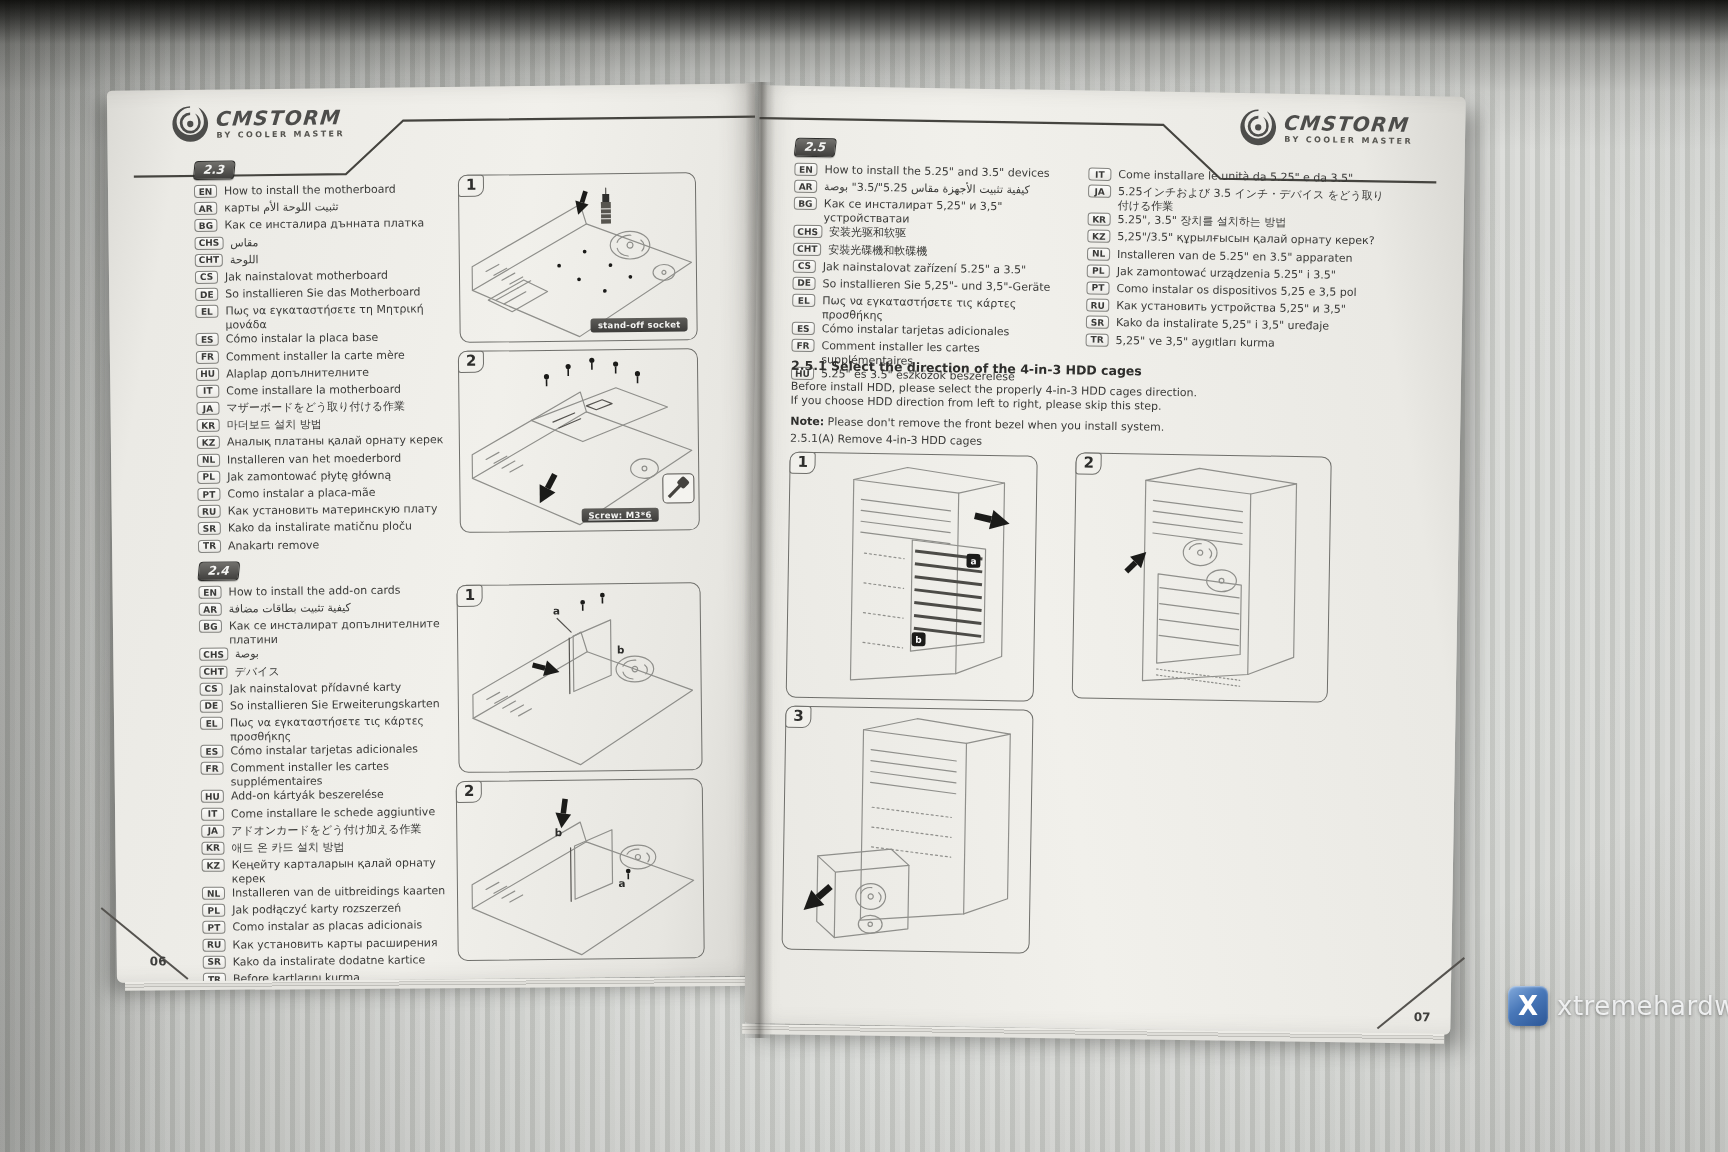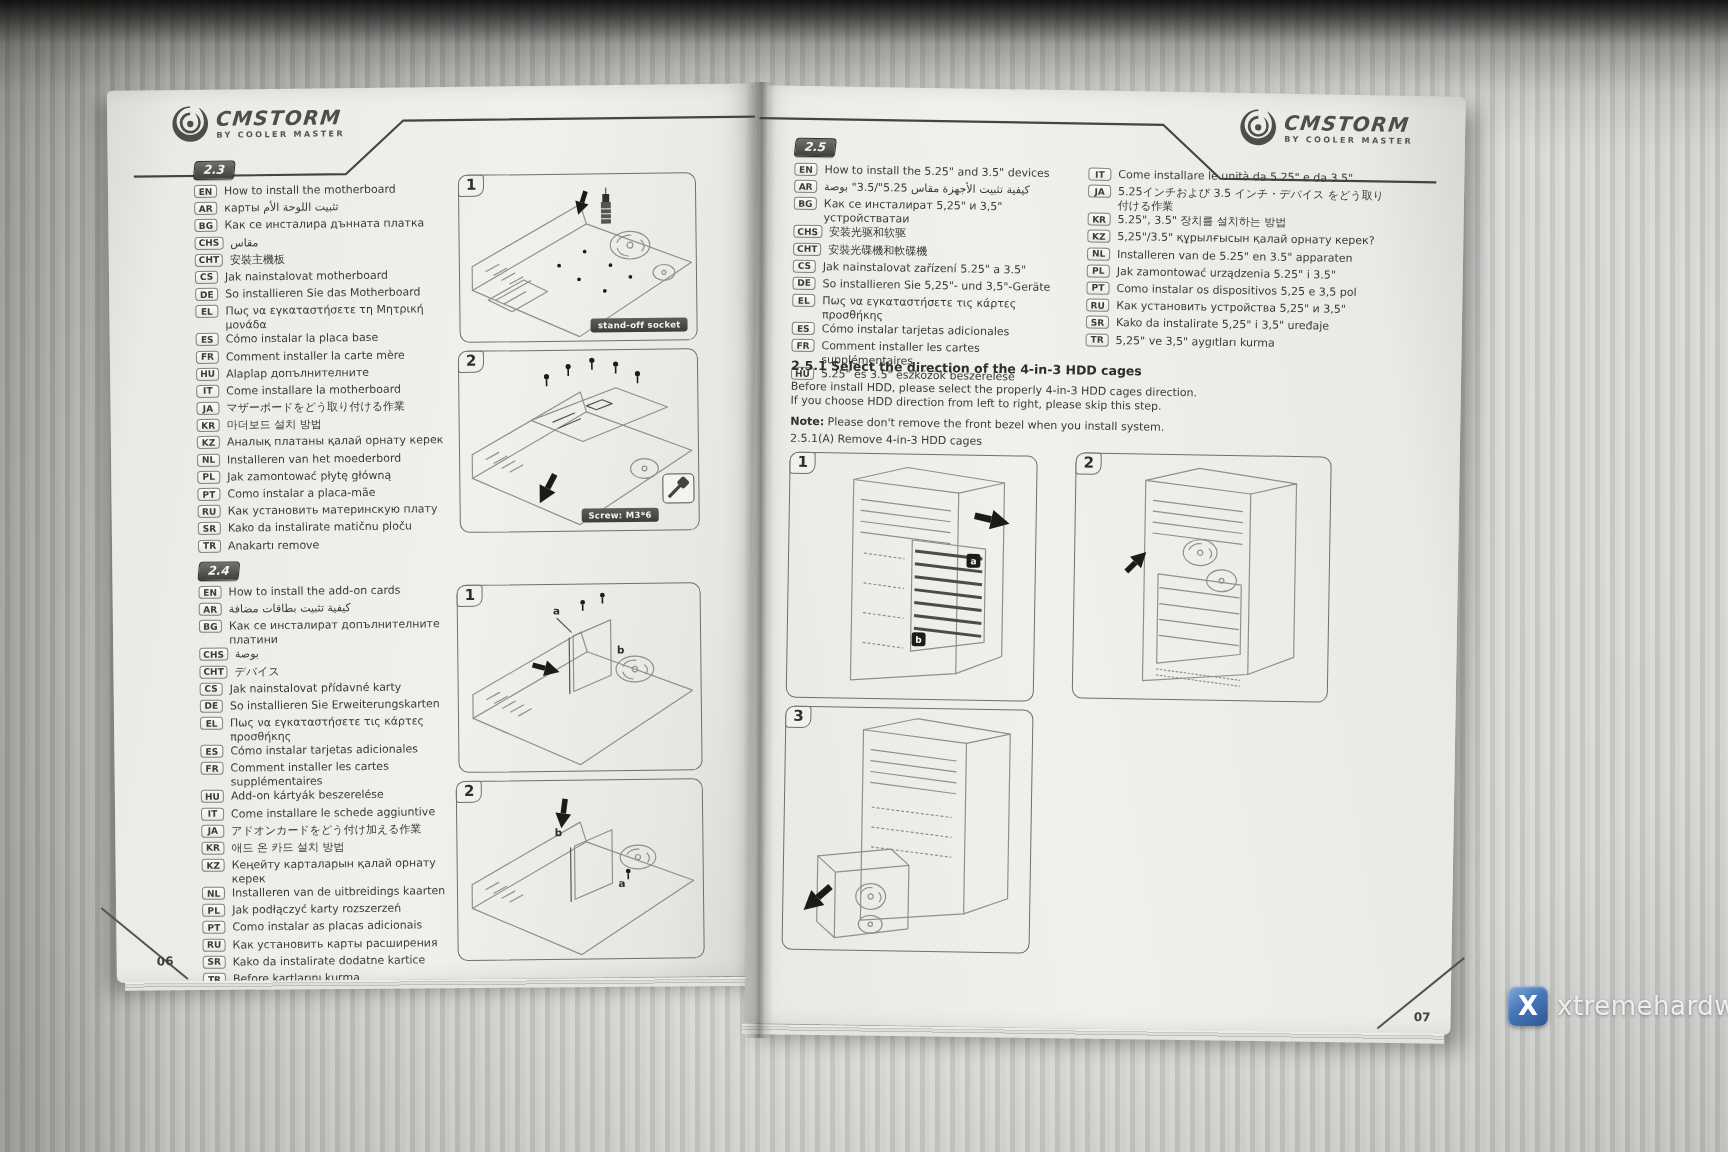--- a/index.html
+++ b/index.html
@@ -117,21 +117,21 @@
           <span class="lang-text">Как се инсталира дънната платка</span>
         </div>
 
         <div class="lang-row">
           <span class="lang-tag">CHS</span>
           <span class="lang-text">مقاس</span>
         </div>
 
         <div class="lang-row">
           <span class="lang-tag">CHT</span>
-          <span class="lang-text">安裝主機板</span>
+          <span class="lang-text">اللوحة</span>
         </div>
 
         <div class="lang-row">
           <span class="lang-tag">CS</span>
           <span class="lang-text">Jak nainstalovat motherboard</span>
         </div>
 
         <div class="lang-row">
           <span class="lang-tag">DE</span>
           <span class="lang-text">So installieren Sie das Motherboard</span>
@@ -398,21 +398,21 @@
             <polygon points="-9,-8 9,-8 0,9" class="dk"></polygon>
         </g>
       </svg>
       <span class="fig-num">2</span>
       <div class="tool-box">
         <svg viewBox="0 0 28 26">
             <line x1="5" y1="21" x2="16" y2="10" stroke="#45433f" stroke-width="3"></line>
           <rect x="14" y="3" width="9" height="9" rx="2" transform="rotate(45 18.5 7.5)" fill="#45433f"></rect>
           </svg>
       </div>
-      <span class="fig-label" style="right:40px;">Screw: M3*6</span>
+      <span class="fig-label" style="right:40px;text-decoration:underline;">Screw: M3*6</span>
     </div>
 
     <div class="fig" style="left:344px;top:498px;width:244px;height:188px;">
       <svg viewBox="0 0 244 188">
         <g class="sk">
           <path d="M14 134 L130 68 L236 108 L122 182 Z"></path>
           <path d="M14 134 L14 110 L124 48 L130 68"></path>
           <path d="M28 115 l13 -7 M36 119 l13 -7 M44 124 l13 -7 M52 128 l13 -7 M60 132 l13 -7"></path>
           <g transform="translate(178,86)">
               <ellipse rx="19" ry="13"></ellipse>
@@ -463,21 +463,21 @@
             <circle r="2.4" class="dk"></circle>
             <rect x="-0.8" y="2.4" width="1.6" height="6" class="dk"></rect>
           </g>
         <text x="98" y="56" class="ltr">b</text>
         <text x="162" y="108" class="ltr">a</text>
       </svg>
       <span class="fig-num">2</span>
     </div>
 
     <div class="corner-line" style="left:-28px;bottom:38px;width:112px;transform:rotate(40deg);"></div>
-    <span class="page-num" style="left:40px;bottom:14px;">06</span>
+    <span class="page-num" style="left:33px;bottom:14px;">06</span>
   </div>
 
   <div class="page page-right">
     <svg class="hdr-rule" viewBox="0 0 706 110" preserveAspectRatio="none">
       <polyline points="0,33 404,33 462,86 678,86"></polyline>
     </svg>
     <div class="logo" style="right:52px;top:13px;">
       <svg width="42" height="42" viewBox="0 0 40 40">
         <path fill="#4d4d4b" d="M20 3 a17 17 0 1 0 17 17 c0-7-4-12.5-9-15.5 3 4 5 8 5 12.5 A13 13 0 1 1 20 4.5 Z"></path>
         <path fill="#4d4d4b" d="M20 9 a10 10 0 1 0 10 10 c0-4-2.3-7.4-5.4-9 1.8 2.3 2.9 4.7 2.9 7.4 A7.5 7.5 0 1 1 20 11.5 Z"></path>

